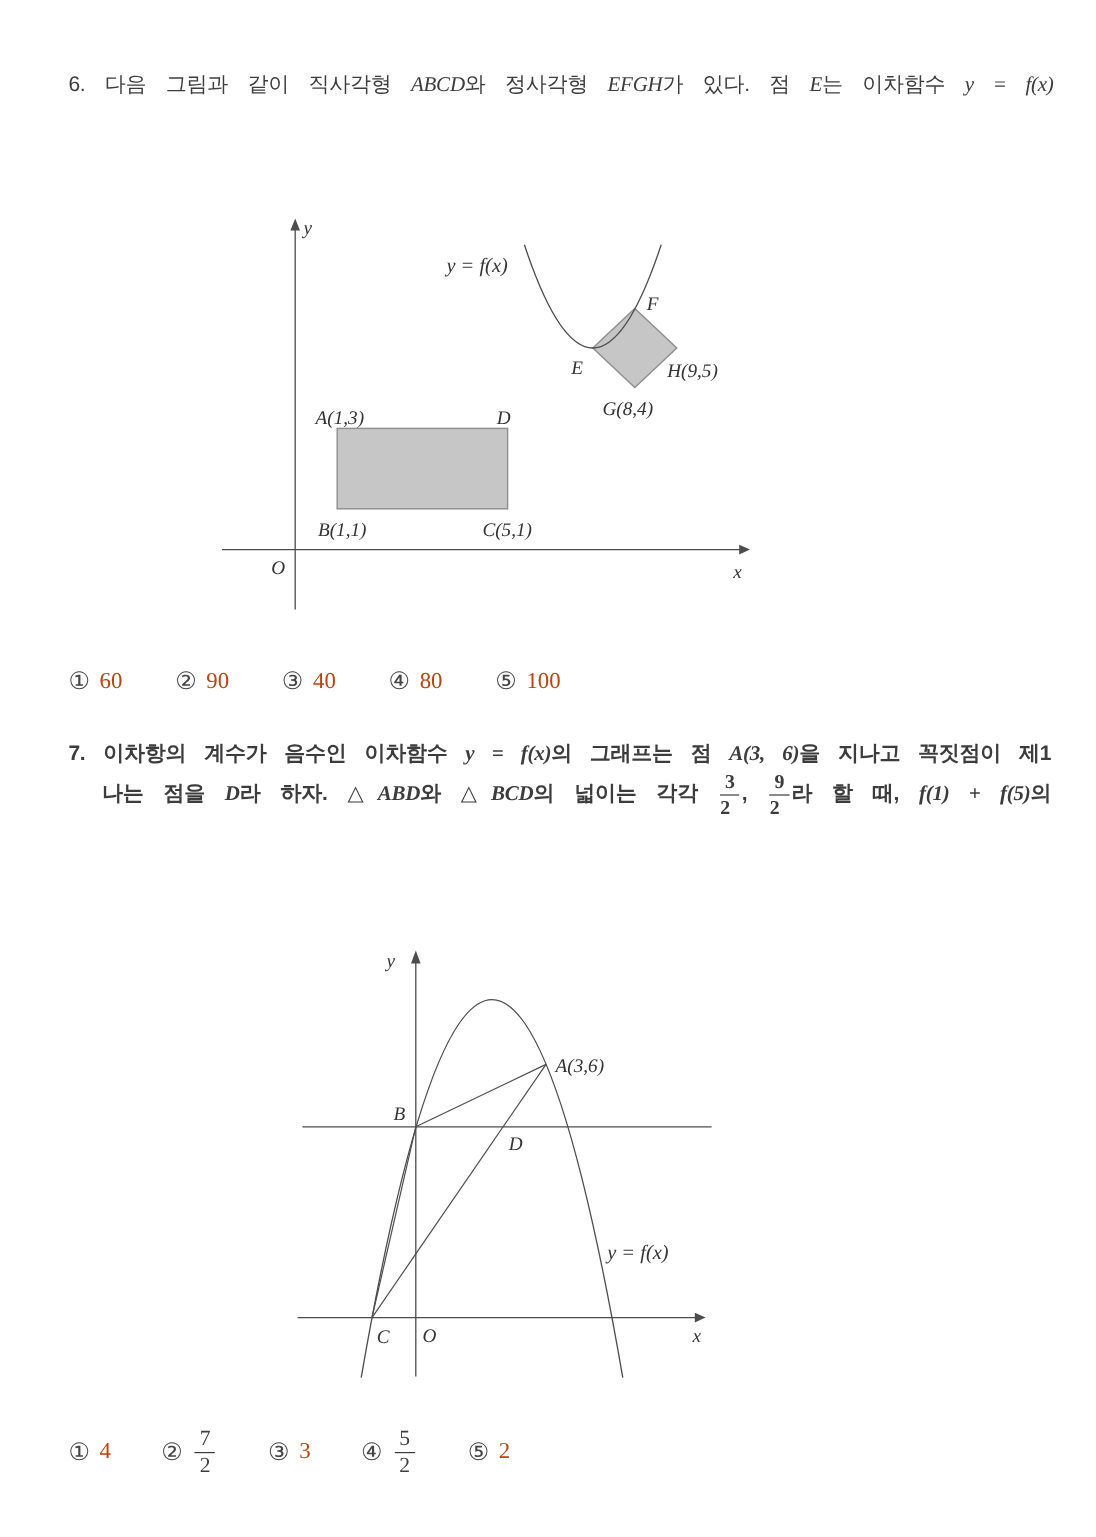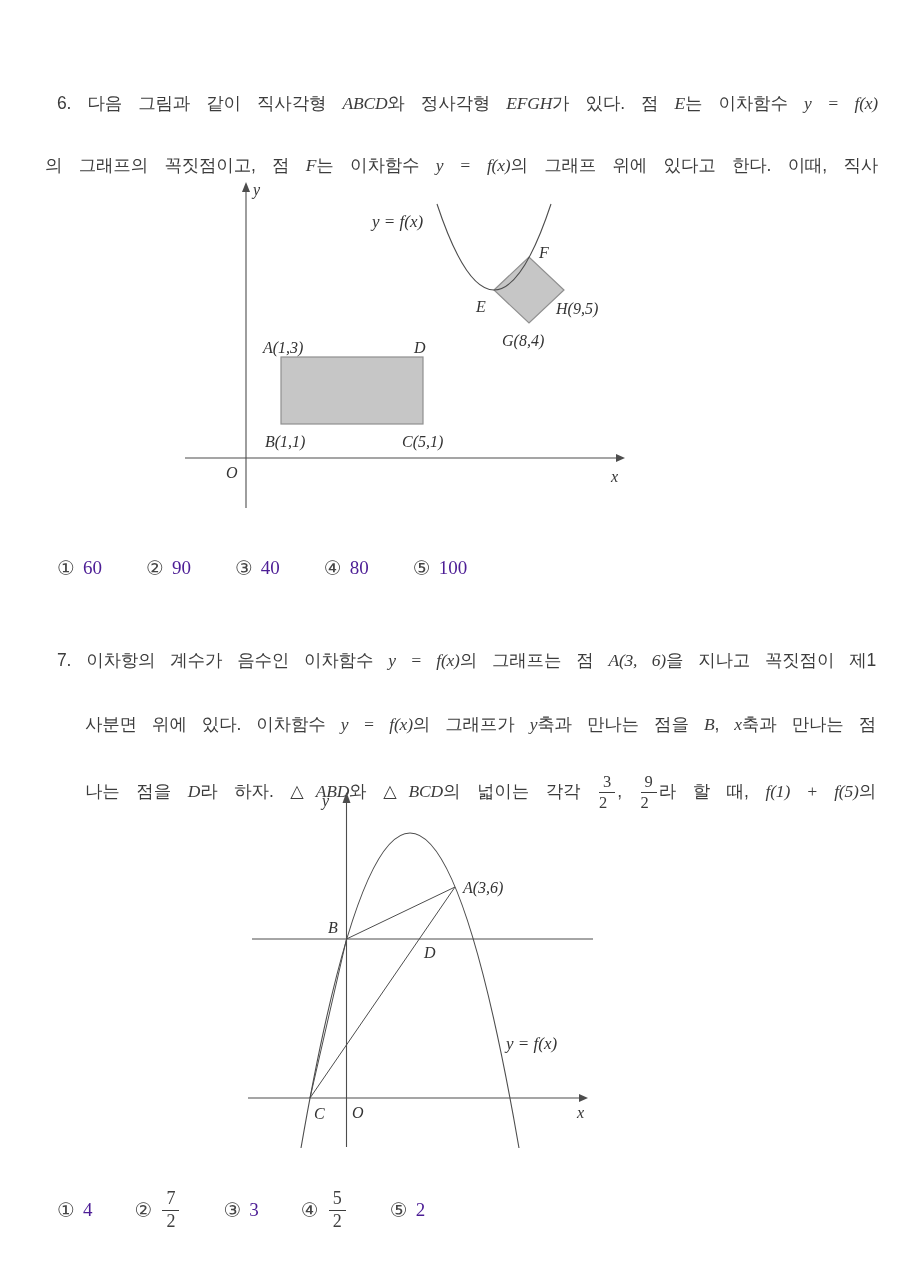--- a/index.html
+++ b/index.html
@@ -3,52 +3,49 @@
 <meta charset="utf-8">
 <style>
   html,body { margin:0; padding:0; }
   body {
     width:913px; height:1281px; position:relative; background:#ffffff;
     font-family:"Liberation Sans","DejaVu Sans",sans-serif; color:#3c3c3c;
     overflow:hidden;
   }
   .textblock { position:absolute; }
   .tline { font-size:17.5px; line-height:29px; letter-spacing:-0.2px; word-break:keep-all; }
-  .just { text-align:justify; text-align-last:justify;margin-top:33px; }
-  .p7 .tline { line-height:31px; }
+  .just { text-align:justify; text-align-last:justify; }
+  .p7 .tline { line-height:31px;font-weight:bold; }
   .tall { line-height:48px; }
   .m { font-style:italic; font-family:"Liberation Serif","DejaVu Serif",serif; }
   .sup { font-size:11px; vertical-align:7px; font-family:"Liberation Serif","DejaVu Serif",serif; }
   .frac {
     display:inline-block; vertical-align:middle; text-align:center;
     font-family:"Liberation Serif","DejaVu Serif",serif; font-size:16.5px;
     line-height:1.08; margin:0 2px; font-style:normal;
   }
   .frac .fn { display:block; border-bottom:1.2px solid #3c3c3c; padding:0 4px 1px; }
   .frac .fd { display:block; padding-top:1px; }
   .opts { position:absolute; display:flex; align-items:center; color:#3f3f3f; }
   .opts6 { left:57px; top:553px; height:29px; gap:44px; }
   .opts7 { left:57px; top:1186px; height:48px; gap:42px; }
   .opt { display:flex; align-items:center; }
   .onum { font-size:20px; margin-right:8px; color:#454545; }
-  .oval { font-family:"Liberation Serif","DejaVu Serif",serif; font-size:19px; color:#4c1d95; }
+  .oval { font-family:"Liberation Serif","DejaVu Serif",serif; font-size:19px; color:#c2410c; }
   .opt .frac { font-size:18px; }
   .fig { position:absolute; }
   .fig text { font-family:"Liberation Serif","DejaVu Serif",serif; font-style:italic; fill:#333333; font-size:16px; }
   .fig .flabel { font-size:17px; }
 </style>
 </head>
 <body>
 
 <div class="textblock" style="left:45px; top:56px; width:833px;">
   <div class="tline just" style="margin-left:12px;">
     <span>6. 다음 그림과 같이 직사각형 </span><span class="m">ABCD</span><span>와 정사각형 </span><span class="m">EFGH</span><span>가 있다. 점 </span><span class="m">E</span><span>는 이차함수 </span><span class="m">y = f(x)</span>
-  </div>
-  <div class="tline just">
-    <span>의 그래프의 꼭짓점이고, 점 </span><span class="m">F</span><span>는 이차함수 </span><span class="m">y = f(x)</span><span>의 그래프 위에 있다고 한다. 이때, 직사</span>
   </div>
 </div>
 
 <svg class="fig" style="left:180px; top:176px;" width="450" height="340" viewBox="0 0 450 340">
 
   <line x1="5" y1="282" x2="437" y2="282" stroke="#4d4d4d" stroke-width="1.1"></line>
   <path d="M436,278 L445,282 L436,286 Z" fill="#4d4d4d"></path>
   <line x1="66" y1="9" x2="66" y2="332" stroke="#4d4d4d" stroke-width="1.1"></line>
   <path d="M62,16 L66,6 L70,16 Z" fill="#4d4d4d"></path>
 
@@ -91,23 +88,20 @@
     </span>
   <span class="opt">
       <span class="onum">⑤</span>
       <span class="oval">100</span>
     </span>
 </div>
 
 <div class="textblock p7" style="left:85px; top:612px; width:791px;">
   <div class="tline just" style="margin-left:-28px;">
     <span>7. 이차항의 계수가 음수인 이차함수 </span><span class="m">y = f(x)</span><span>의 그래프는 점 </span><span class="m">A(3, 6)</span><span>을 지나고 꼭짓점이 제1</span>
-  </div>
-  <div class="tline just">
-    <span>사분면 위에 있다. 이차함수 </span><span class="m">y = f(x)</span><span>의 그래프가 </span><span class="m">y</span><span>축과 만나는 점을 </span><span class="m">B</span><span>, </span><span class="m">x</span><span>축과 만나는 점</span>
   </div>
   <div class="tline just tall">
     <span>나는 점을 </span><span class="m">D</span><span>라 하자. </span><span>△</span><span class="m">ABD</span><span>와 </span><span>△</span><span class="m">BCD</span><span>의 넓이는 각각 </span><span class="frac"><span class="fn">3</span><span class="fd">2</span></span><span>, </span><span class="frac"><span class="fn">9</span><span class="fd">2</span></span><span>라 할 때, </span><span class="m">f(1) + f(5)</span><span>의</span>
   </div>
 </div>
 
 <svg class="fig" style="left:240px; top:786px;" width="370" height="372" viewBox="0 0 370 372">
 
   <line x1="106.5" y1="9" x2="106.5" y2="361" stroke="#4d4d4d" stroke-width="1.1"></line>
   <path d="M102.5,17 L106.5,6 L110.5,17 Z" fill="#4d4d4d"></path>

